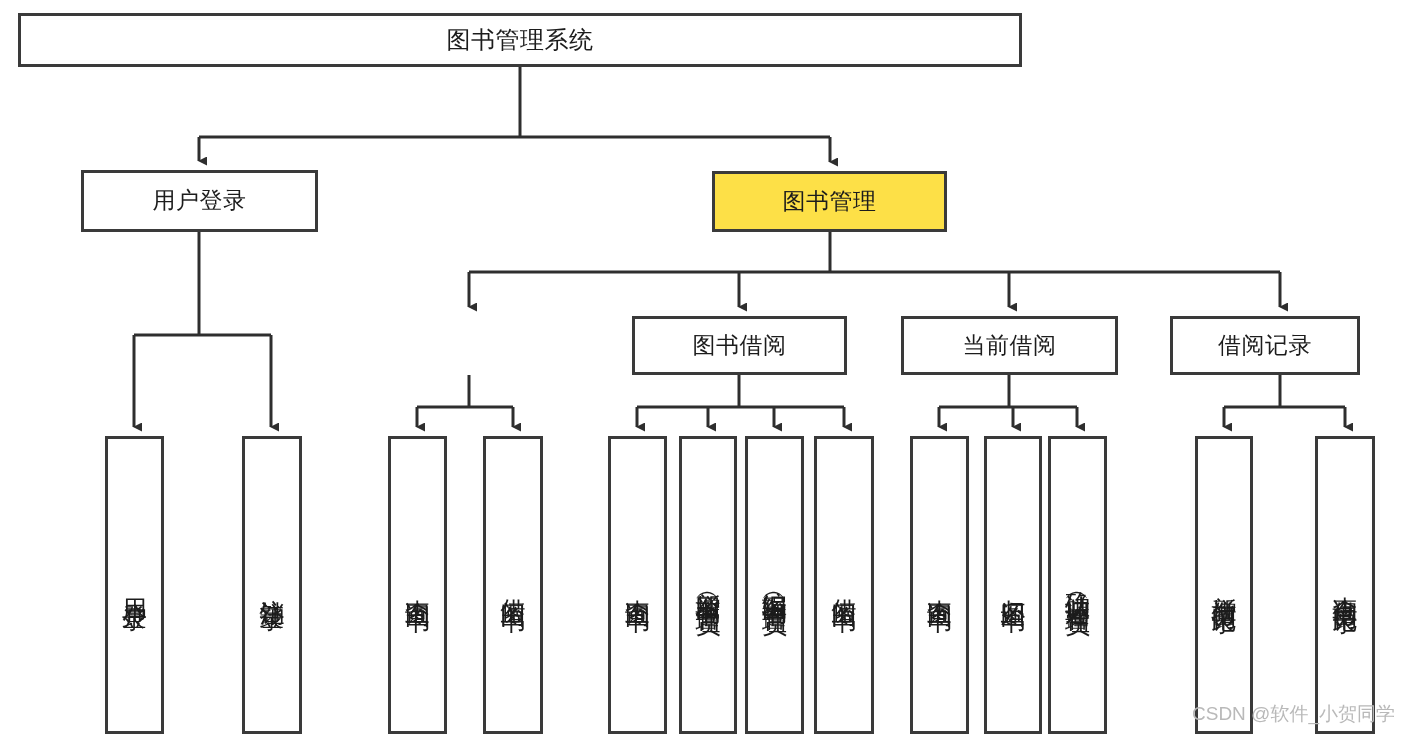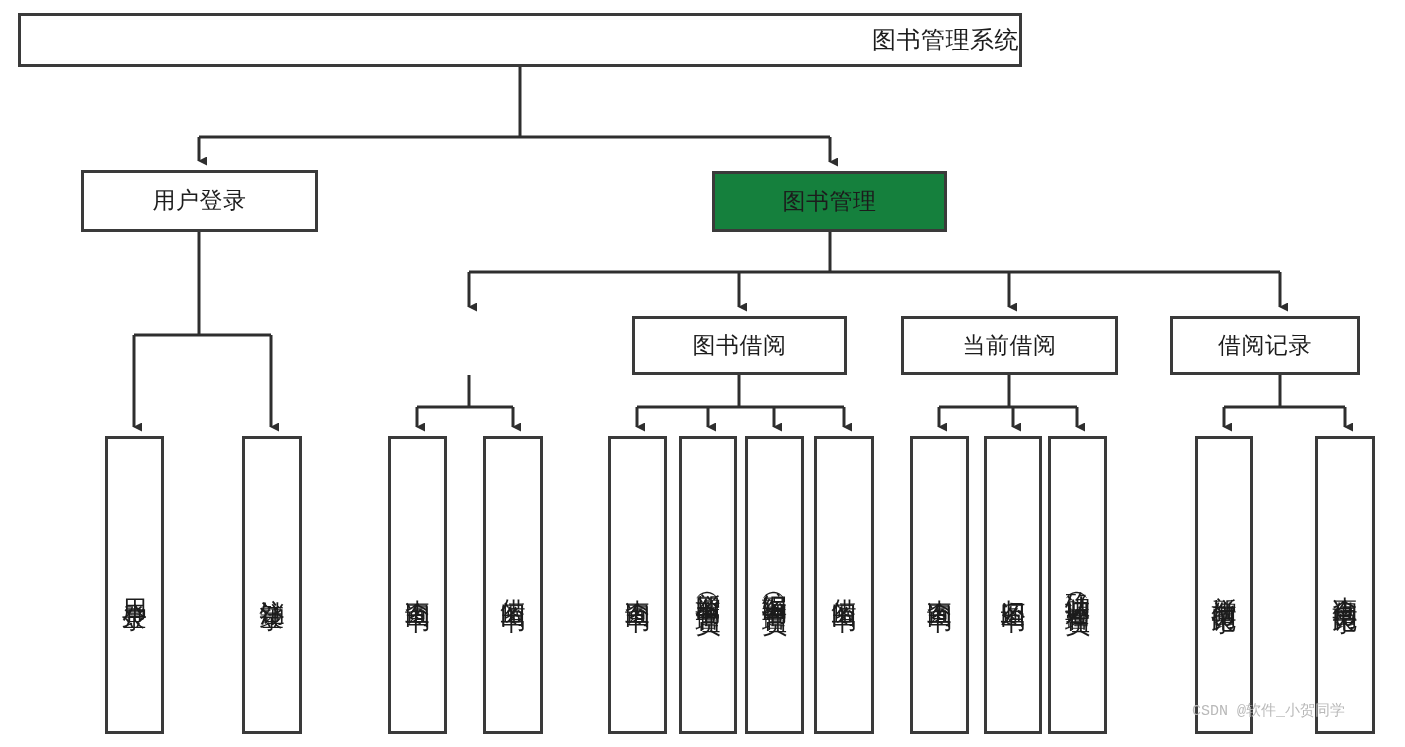--- a/index.html
+++ b/index.html
@@ -60,25 +60,25 @@
     text-orientation: upright;
     font-size: 25px;
     line-height: 1.0;
     letter-spacing: 3px;
     max-height: 268px;
   }
   .watermark {
     position: absolute;
     left: 1192px;
     top: 701px;
-    font-size: 15px;
+    font-size: 19px;
     color: #b9b9b9;
     white-space: nowrap;
     z-index: 3;
-    font-family: Liberation Mono, monospace;
+    font-family: Liberation Sans, sans-serif;
   }
 </style>
 </head>
 <body>
 
 <div id="diagram-canvas" style="background: rgb(255, 255, 255);">
 
   <svg id="diagram-svg" viewBox="0 0 1405 747" xmlns="http://www.w3.org/2000/svg">
     <defs>
       <marker id="arrowhead" markerWidth="9" markerHeight="9" refX="4.5" refY="8" orient="auto" markerUnits="userSpaceOnUse">
@@ -125,28 +125,28 @@
       <path d="M 1013,407 L 1013,427" marker-end="url(#arrowhead)"></path>
       <path d="M 1077,407 L 1077,427" marker-end="url(#arrowhead)"></path>
 
       <path d="M 1280,375 L 1280,407"></path>
       <path d="M 1224,407 L 1345,407"></path>
       <path d="M 1224,407 L 1224,427" marker-end="url(#arrowhead)"></path>
       <path d="M 1345,407 L 1345,427" marker-end="url(#arrowhead)"></path>
     </g>
   </svg>
 
-  <div class="node horiz root" style="left: 18px; top: 13px; width: 1004px; height: 54px; border-color: rgb(58, 58, 58); background: rgb(255, 255, 255); color: rgb(28, 28, 28); justify-content: flex-end;">
+  <div class="node horiz root" style="left: 18px; top: 13px; width: 1004px; height: 54px; border-color: rgb(58, 58, 58); background: rgb(255, 255, 255); color: rgb(28, 28, 28);">
     <span class="node-label">图书管理系统</span>
   </div>
 
   <div class="node horiz" style="left: 81px; top: 170px; width: 237px; height: 62px; border-color: rgb(58, 58, 58); background: rgb(255, 255, 255); color: rgb(28, 28, 28);">
     <span class="node-label">用户登录</span>
   </div>
-  <div class="node horiz" style="left: 712px; top: 171px; width: 235px; height: 61px; border-color: rgb(58, 58, 58); background: #15803d; color: rgb(28, 28, 28);">
+  <div class="node horiz" style="left: 712px; top: 171px; width: 235px; height: 61px; border-color: rgb(58, 58, 58); background: #fde047; color: rgb(28, 28, 28);">
     <span class="node-label">图书管理</span>
   </div>
 
   <div class="node horiz" style="left: 901px; top: 316px; width: 217px; height: 59px; border-color: rgb(58, 58, 58); background: rgb(255, 255, 255); color: rgb(28, 28, 28);">
     <span class="node-label">当前借阅</span>
   </div>
   <div class="node horiz" style="left: 632px; top: 316px; width: 215px; height: 59px; border-color: rgb(58, 58, 58); background: rgb(255, 255, 255); color: rgb(28, 28, 28);">
     <span class="node-label">图书借阅</span>
   </div>
   <div class="node horiz" style="left: 1170px; top: 316px; width: 190px; height: 59px; border-color: rgb(58, 58, 58); background: rgb(255, 255, 255); color: rgb(28, 28, 28);">

